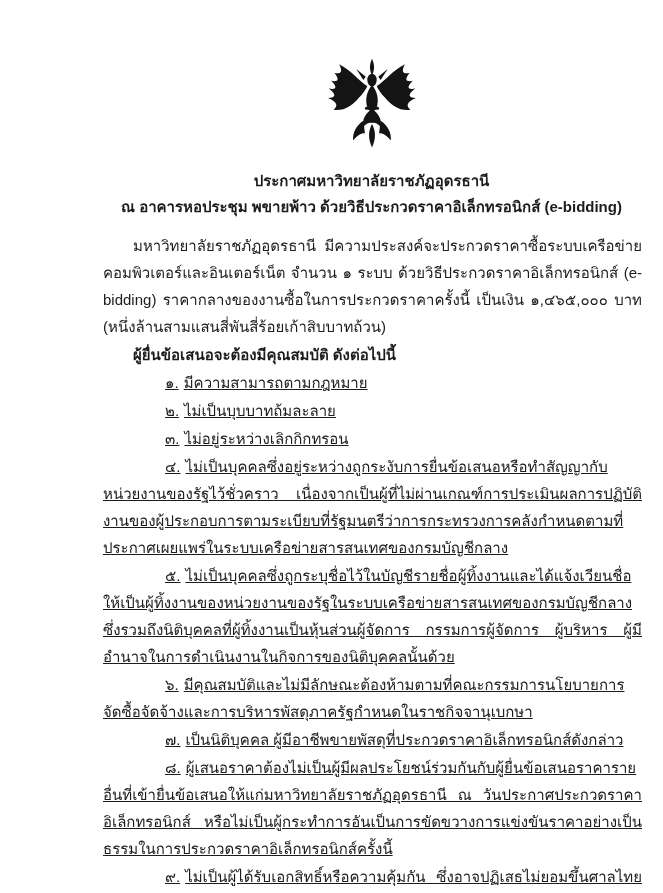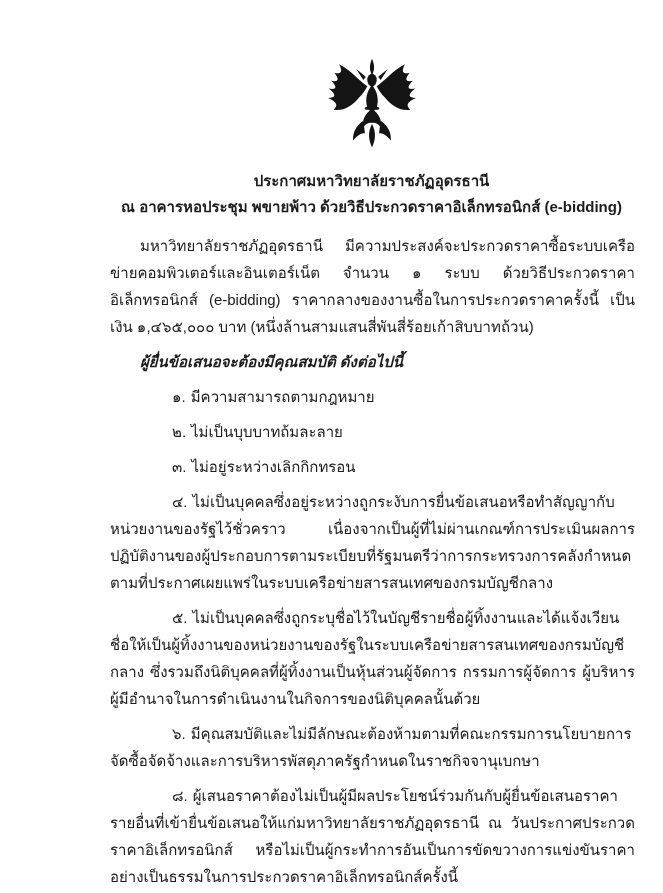--- a/index.html
+++ b/index.html
@@ -37,32 +37,32 @@
     line-height: 26px;
   }
   .content {
     margin: 12px 60px 0 62px;
     font-size: 15px;
     line-height: 27px;
     text-align: justify;
     text-justify: inter-character;
   }
   .content p {
-    margin: 8px;
+    margin: 1px;
   }
   .intro {
     text-indent: 30px;
   }
   .qual-heading {
     text-indent: 30px;
     font-weight: bold;
-    font-style: italic;
   }
   .item {
     text-indent: 62px;
+    text-decoration: underline;
   }
   .item .num {
     margin-right: 5px;
   }
 </style>
 </head>
 <body>
 
 <div class="page">
 
@@ -104,18 +104,19 @@
   <div class="content">
     <p class="intro">มหาวิทยาลัยราชภัฏอุดรธานี  มีความประสงค์จะประกวดราคาซื้อระบบเครือข่ายคอมพิวเตอร์และอินเตอร์เน็ต จำนวน ๑ ระบบ  ด้วยวิธีประกวดราคาอิเล็กทรอนิกส์ (e-bidding) ราคากลางของงานซื้อในการประกวดราคาครั้งนี้ เป็นเงิน ๑,๔๖๕,๐๐๐ บาท (หนึ่งล้านสามแสนสี่พันสี่ร้อยเก้าสิบบาทถ้วน)</p>
     <p class="qual-heading">ผู้ยื่นข้อเสนอจะต้องมีคุณสมบัติ ดังต่อไปนี้</p>
 
     <p class="item"><span class="num">๑.</span><span>มีความสามารถตามกฎหมาย</span></p>
     <p class="item"><span class="num">๒.</span><span>ไม่เป็นบุบบาทถ้มละลาย</span></p>
     <p class="item"><span class="num">๓.</span><span>ไม่อยู่ระหว่างเลิกกิกทรอน</span></p>
     <p class="item"><span class="num">๔.</span><span>ไม่เป็นบุคคลซึ่งอยู่ระหว่างถูกระงับการยื่นข้อเสนอหรือทำสัญญากับหน่วยงานของรัฐไว้ชั่วคราว เนื่องจากเป็นผู้ที่ไม่ผ่านเกณฑ์การประเมินผลการปฏิบัติงานของผู้ประกอบการตามระเบียบที่รัฐมนตรีว่าการกระทรวงการคลังกำหนดตามที่ประกาศเผยแพร่ในระบบเครือข่ายสารสนเทศของกรมบัญชีกลาง</span></p>
     <p class="item"><span class="num">๕.</span><span>ไม่เป็นบุคคลซึ่งถูกระบุชื่อไว้ในบัญชีรายชื่อผู้ทิ้งงานและได้แจ้งเวียนชื่อให้เป็นผู้ทิ้งงานของหน่วยงานของรัฐในระบบเครือข่ายสารสนเทศของกรมบัญชีกลาง ซึ่งรวมถึงนิติบุคคลที่ผู้ทิ้งงานเป็นหุ้นส่วนผู้จัดการ กรรมการผู้จัดการ ผู้บริหาร ผู้มีอำนาจในการดำเนินงานในกิจการของนิติบุคคลนั้นด้วย</span></p>
     <p class="item"><span class="num">๖.</span><span>มีคุณสมบัติและไม่มีลักษณะต้องห้ามตามที่คณะกรรมการนโยบายการจัดซื้อจัดจ้างและการบริหารพัสดุภาครัฐกำหนดในราชกิจจานุเบกษา</span></p>
+    <p class="item"><span class="num">๗.</span><span>เป็นนิติบุคคล ผู้มีอาชีพขายพัสดุที่ประกวดราคาอิเล็กทรอนิกส์ดังกล่าว</span></p>
     <p class="item"><span class="num">๘.</span><span>ผู้เสนอราคาต้องไม่เป็นผู้มีผลประโยชน์ร่วมกันกับผู้ยื่นข้อเสนอราคารายอื่นที่เข้ายื่นข้อเสนอให้แก่มหาวิทยาลัยราชภัฏอุดรธานี ณ วันประกาศประกวดราคาอิเล็กทรอนิกส์ หรือไม่เป็นผู้กระทำการอันเป็นการขัดขวางการแข่งขันราคาอย่างเป็นธรรมในการประกวดราคาอิเล็กทรอนิกส์ครั้งนี้</span></p>
     <p class="item"><span class="num">๙.</span><span>ไม่เป็นผู้ได้รับเอกสิทธิ์หรือความคุ้มกัน ซึ่งอาจปฏิเสธไม่ยอมขึ้นศาลไทย เว้นแต่รัฐบาลของผู้เสนอราคาได้มีคำสั่งสละเอกสิทธิ์ความคุ้มกันเช่นว่านั้น</span></p>
 
   </div>
 
 </div>
 
 </body></html>

